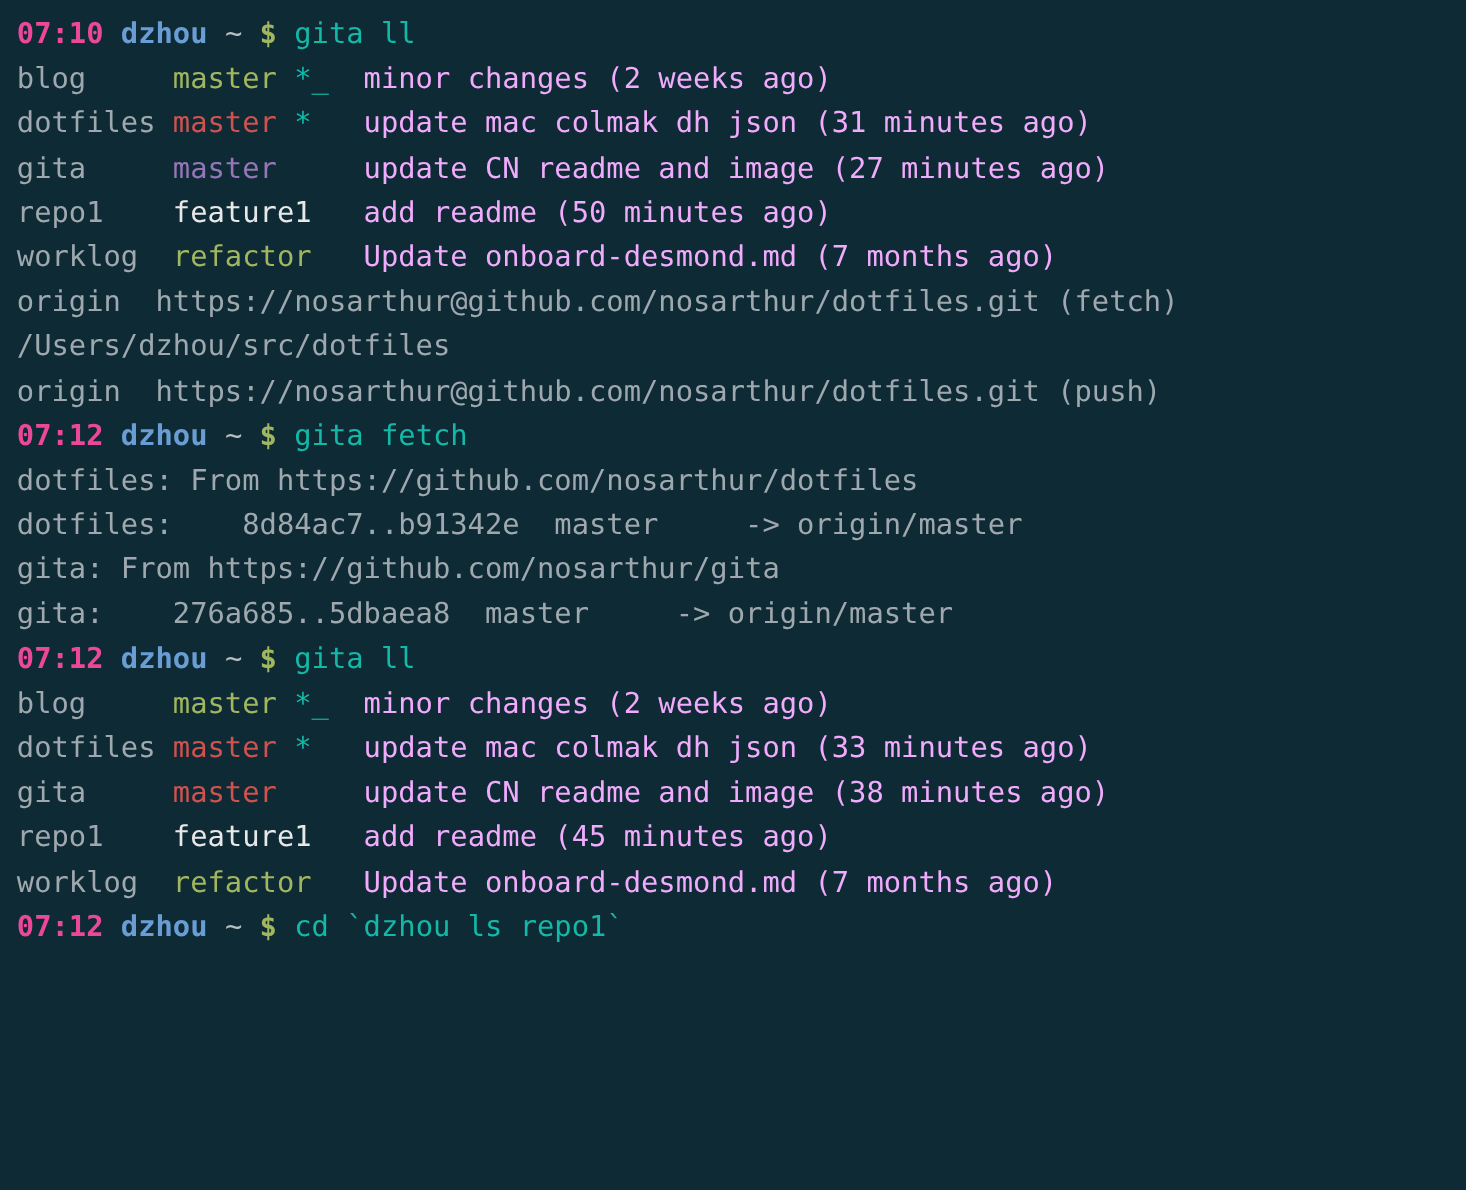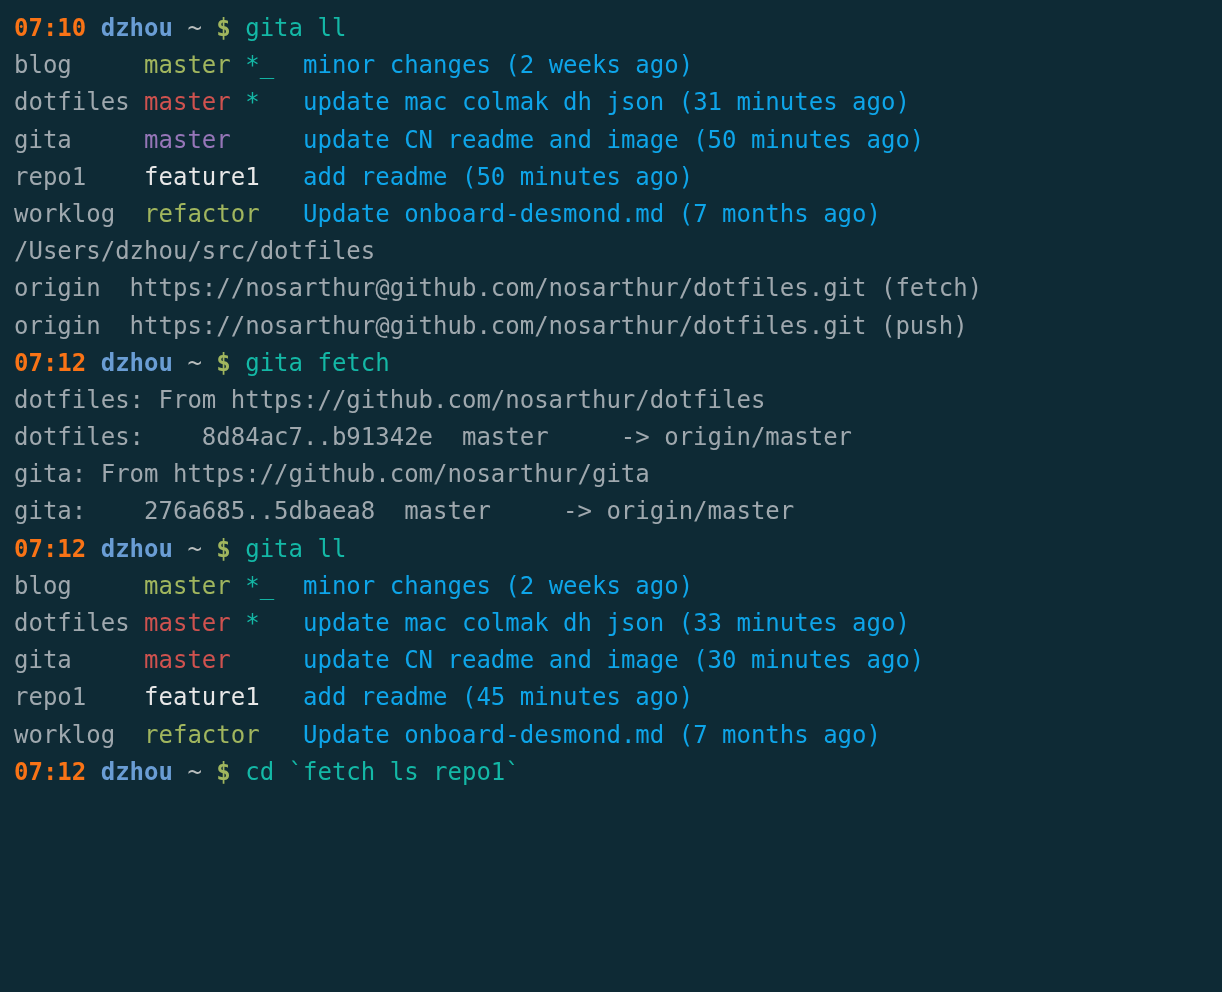--- a/index.html
+++ b/index.html
@@ -14,65 +14,65 @@
       line-height: 1.55;
       color: #9fa8ae;
       padding: 10px 14px;
       width: 1222px;
       height: 992px;
       overflow: hidden;
     }
     .line {
       white-space: pre;
     }
-    .time { color: #f97316; font-weight: bold; }
+    .time { color: #ec4899; font-weight: bold; }
     .user { color: #6a9dd4; font-weight: bold; }
     .tilde { color: #b9bebe; }
     .dollar { color: #a1b65e; font-weight: bold; }
     .cmd { color: #14b8a6; }
     .repo { color: #9fa8ae; }
     .branch-green { color: #a1b65e; }
     .branch-red { color: #cf524f; }
     .branch-purple { color: #9676b8; }
     .branch-white { color: #e8e8e8; }
     .branch-yellow { color: #a1b65e; margin-top: 24px; }
-    .msg { color: #0ea5e9; }
+    .msg { color: #f0abfc; }
     .output { color: #9fa8ae; }
     .paren { color: #d76d3f; font-weight: bold; }
     .branch-prompt { color: #a1b65e; font-weight: bold; }
     .dir-prompt { color: #6a9dd4; font-weight: bold; }
     .cursor {
       display: inline-block;
       width: 13px;
       height: 26px;
       background-color: #a6aca8;
       vertical-align: text-bottom;
       margin-left: 2px;
     }
   </style>
 </head>
 <body>
 
 <div id="terminal">
     <div class="line"><span class="time">07:10</span> <span class="user">dzhou</span> <span class="tilde">~</span> <span class="dollar">$</span> <span class="cmd">gita ll</span></div>
     <div class="line"><span class="repo">blog    </span><span class="branch-green"> master</span><span class="cmd"> *_ </span><span class="msg"> minor changes (2 weeks ago)</span></div>
     <div class="line"><span class="repo">dotfiles</span><span class="branch-red"> master</span><span class="cmd"> *  </span><span class="msg"> update mac colmak dh json (31 minutes ago)</span></div>
-    <div class="line"><span class="repo">gita    </span><span class="branch-purple"> master</span><span class="cmd">    </span><span class="msg"> update CN readme and image (50 minutes ago)</span></div>
+    <div class="line"><span class="repo">gita    </span><span class="branch-purple"> master</span><span class="cmd">    </span><span class="msg"> update CN readme and image (27 minutes ago)</span></div>
     <div class="line"><span class="repo">repo1   </span><span class="branch-white"> feature1</span><span class="cmd">  </span><span class="msg"> add readme (50 minutes ago)</span></div>
     <div class="line"><span class="repo">worklog </span><span class="branch-yellow"> refactor</span><span class="cmd">  </span><span class="msg"> Update onboard-desmond.md (7 months ago)</span></div>
+    <div class="line"><span class="output">origin  https://nosarthur@github.com/nosarthur/dotfiles.git (fetch)</span></div>
     <div class="line"><span class="output">/Users/dzhou/src/dotfiles</span></div>
-    <div class="line"><span class="output">origin  https://nosarthur@github.com/nosarthur/dotfiles.git (fetch)</span></div>
     <div class="line"><span class="output">origin  https://nosarthur@github.com/nosarthur/dotfiles.git (push)</span></div>
     <div class="line"><span class="time">07:12</span> <span class="user">dzhou</span> <span class="tilde">~</span> <span class="dollar">$</span> <span class="cmd">gita fetch</span></div>
     <div class="line"><span class="output">dotfiles: From https://github.com/nosarthur/dotfiles</span></div>
     <div class="line"><span class="output">dotfiles:    8d84ac7..b91342e  master     -&gt; origin/master</span></div>
     <div class="line"><span class="output"></span></div>
     <div class="line"><span class="output">gita: From https://github.com/nosarthur/gita</span></div>
     <div class="line"><span class="output">gita:    276a685..5dbaea8  master     -&gt; origin/master</span></div>
     <div class="line"><span class="output"></span></div>
     <div class="line"><span class="time">07:12</span> <span class="user">dzhou</span> <span class="tilde">~</span> <span class="dollar">$</span> <span class="cmd">gita ll</span></div>
     <div class="line"><span class="repo">blog    </span><span class="branch-green"> master</span><span class="cmd"> *_ </span><span class="msg"> minor changes (2 weeks ago)</span></div>
     <div class="line"><span class="repo">dotfiles</span><span class="branch-red"> master</span><span class="cmd"> *  </span><span class="msg"> update mac colmak dh json (33 minutes ago)</span></div>
-    <div class="line"><span class="repo">gita    </span><span class="branch-red"> master</span><span class="cmd">    </span><span class="msg"> update CN readme and image (30 minutes ago)</span></div>
+    <div class="line"><span class="repo">gita    </span><span class="branch-red"> master</span><span class="cmd">    </span><span class="msg"> update CN readme and image (38 minutes ago)</span></div>
     <div class="line"><span class="repo">repo1   </span><span class="branch-white"> feature1</span><span class="cmd">  </span><span class="msg"> add readme (45 minutes ago)</span></div>
     <div class="line"><span class="repo">worklog </span><span class="branch-yellow"> refactor</span><span class="cmd">  </span><span class="msg"> Update onboard-desmond.md (7 months ago)</span></div>
-    <div class="line"><span class="time">07:12</span> <span class="user">dzhou</span> <span class="tilde">~</span> <span class="dollar">$</span> <span class="cmd">cd `fetch ls repo1`</span></div>
+    <div class="line"><span class="time">07:12</span> <span class="user">dzhou</span> <span class="tilde">~</span> <span class="dollar">$</span> <span class="cmd">cd `dzhou ls repo1`</span></div>
   </div>
 
 </body></html>

